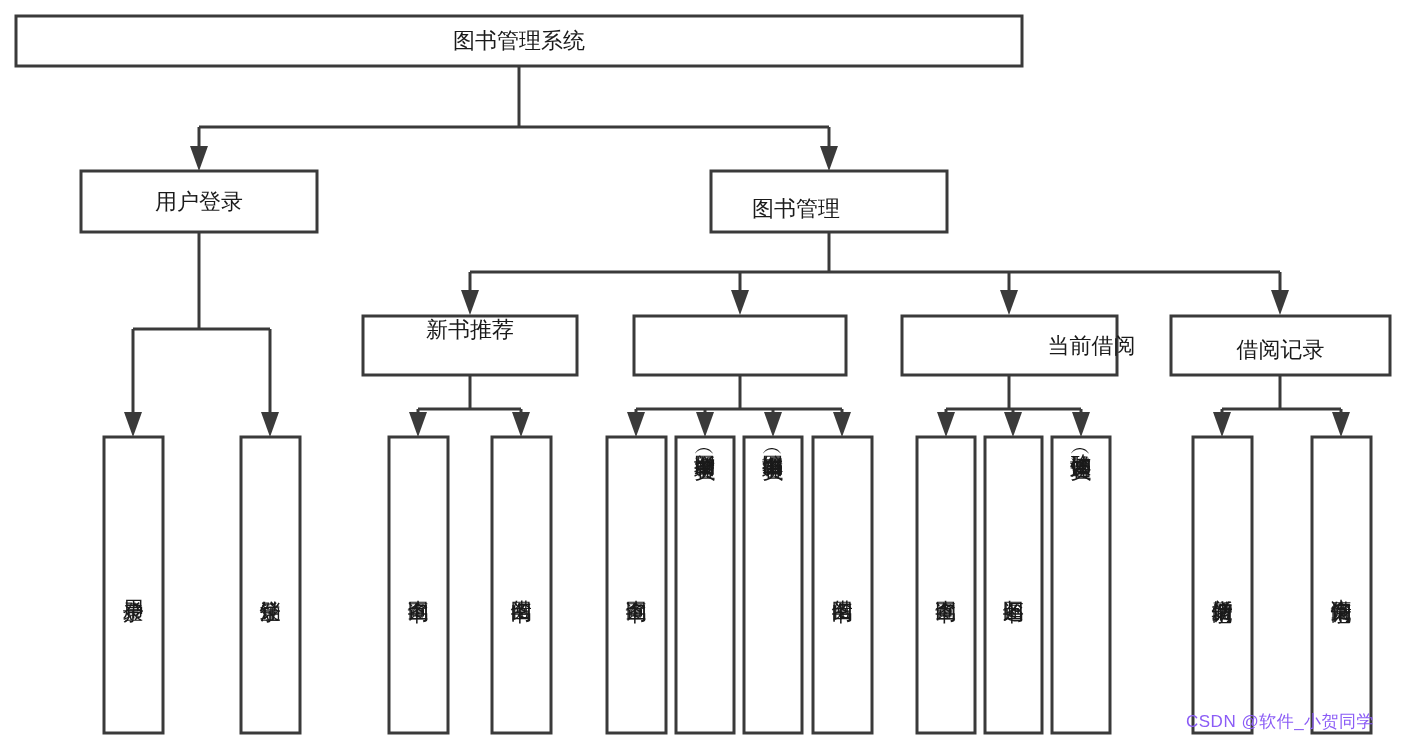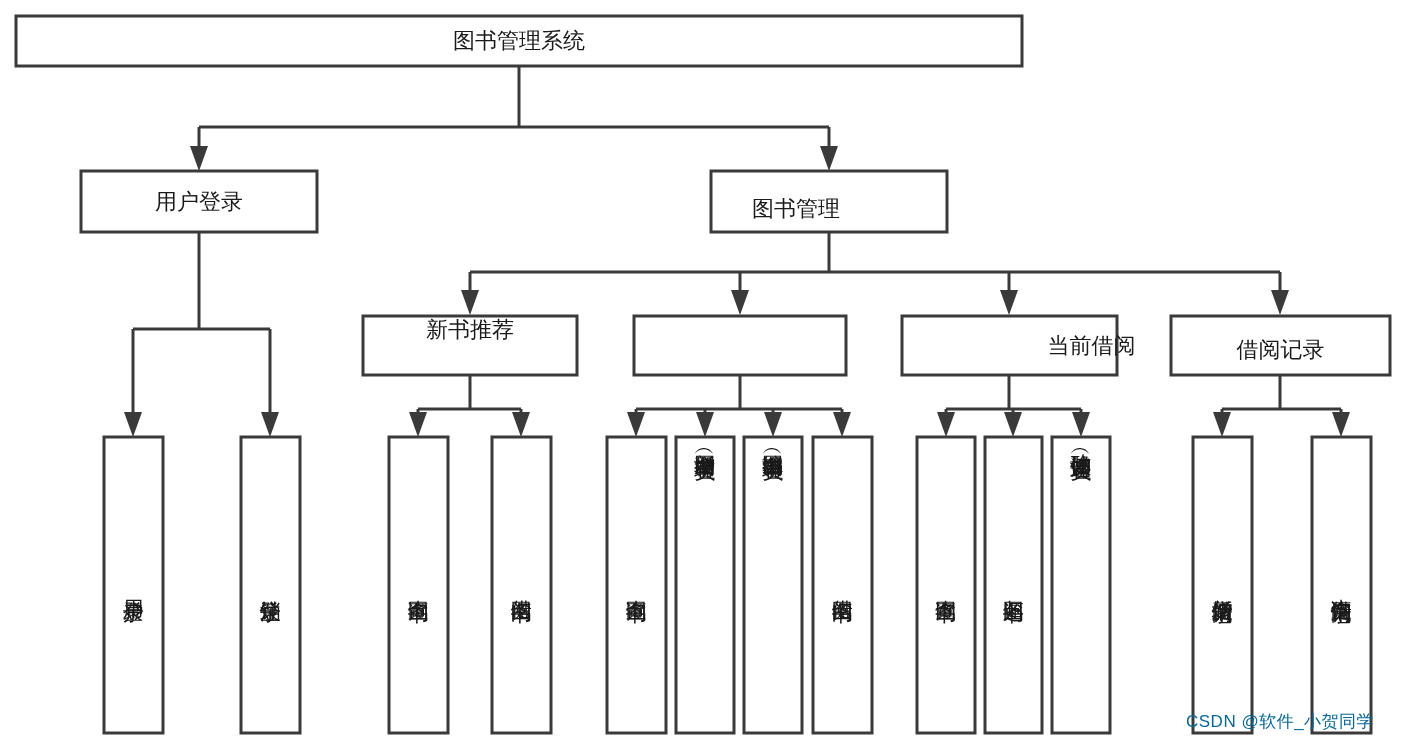--- a/index.html
+++ b/index.html
@@ -70,21 +70,21 @@
     font-size: 22px;
     color: #1a1a1a;
     white-space: nowrap;
   }
   #watermark {
     position: absolute;
     left: 1186px;
     top: 710px;
     font-family: "Liberation Sans", "DejaVu Sans", sans-serif;
     font-size: 17px;
-    color: #0369a1;
+    color: #8b5cf6;
     white-space: nowrap;
     letter-spacing: 0.5px;
   }
 </style>
 </head>
 <body>
 
 <div id="diagram-root">
 
   <svg id="flowchart" viewBox="0 0 1405 747">

